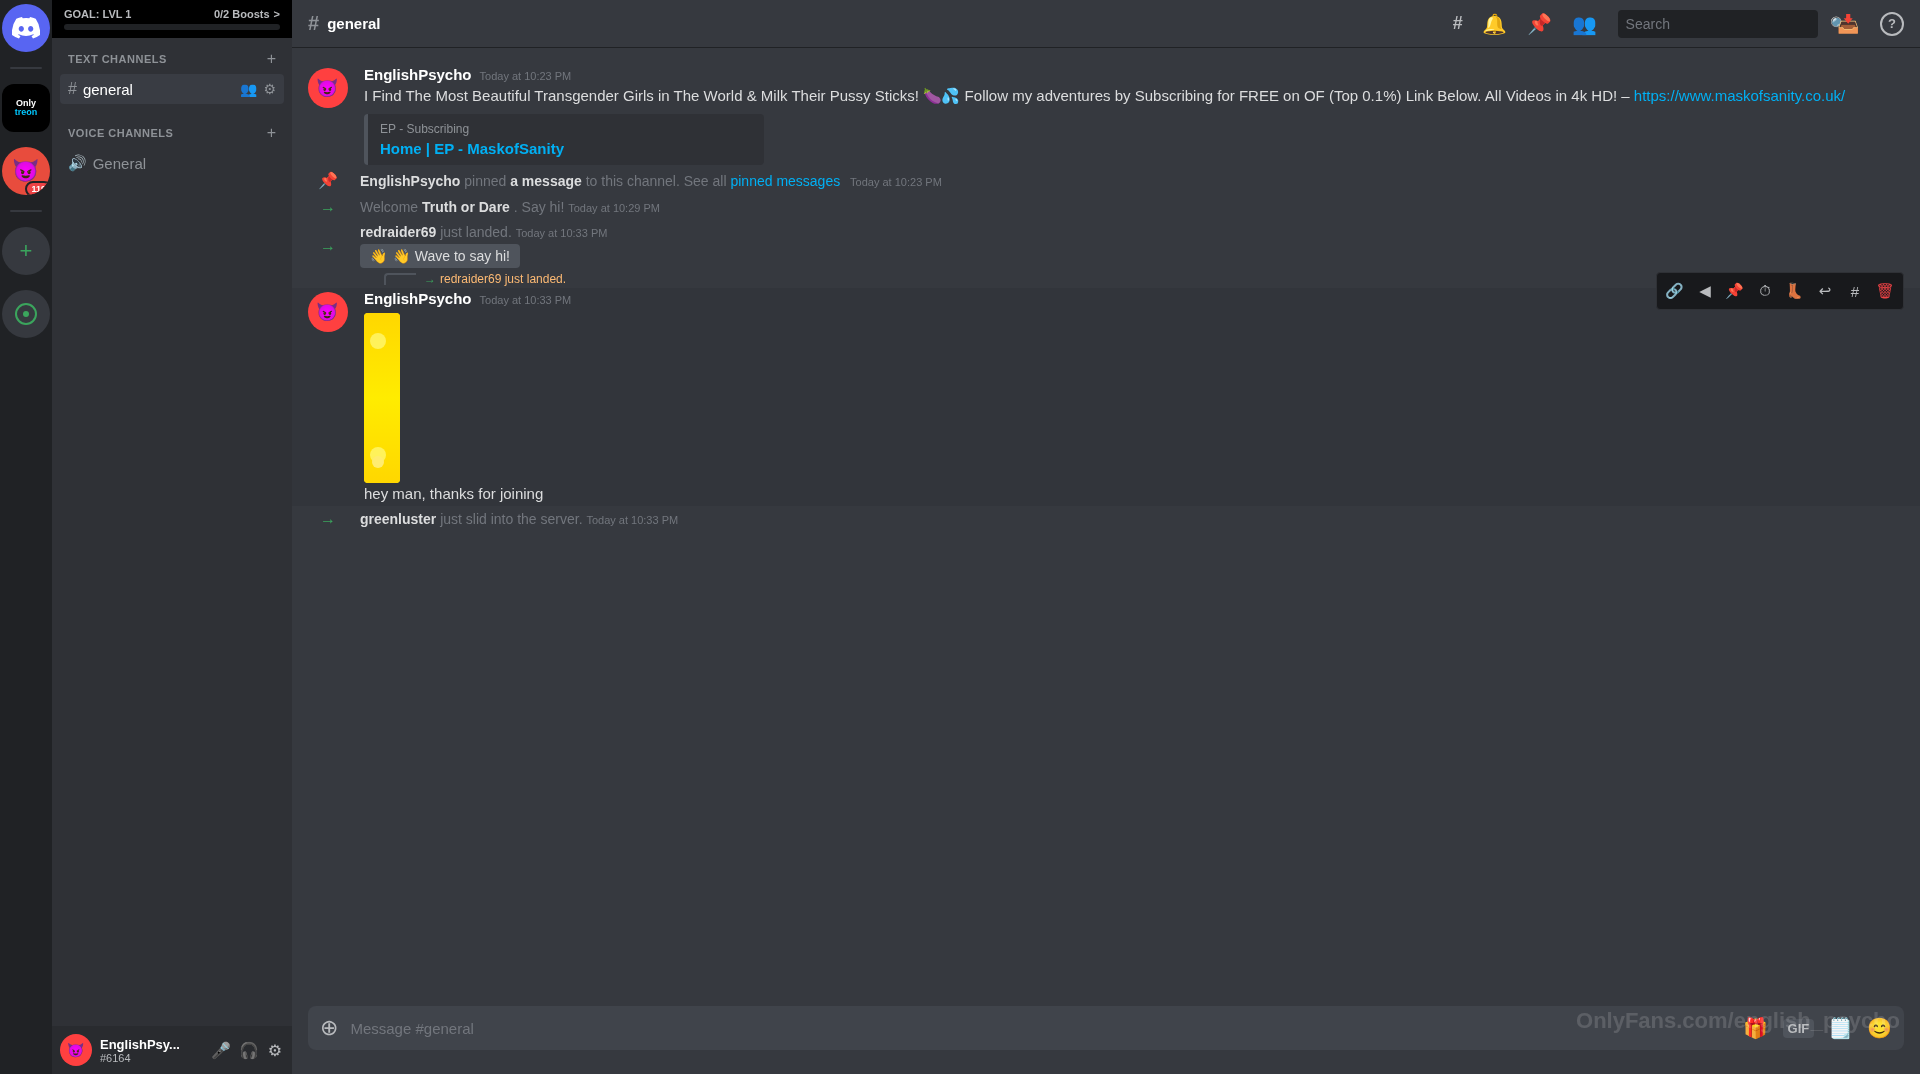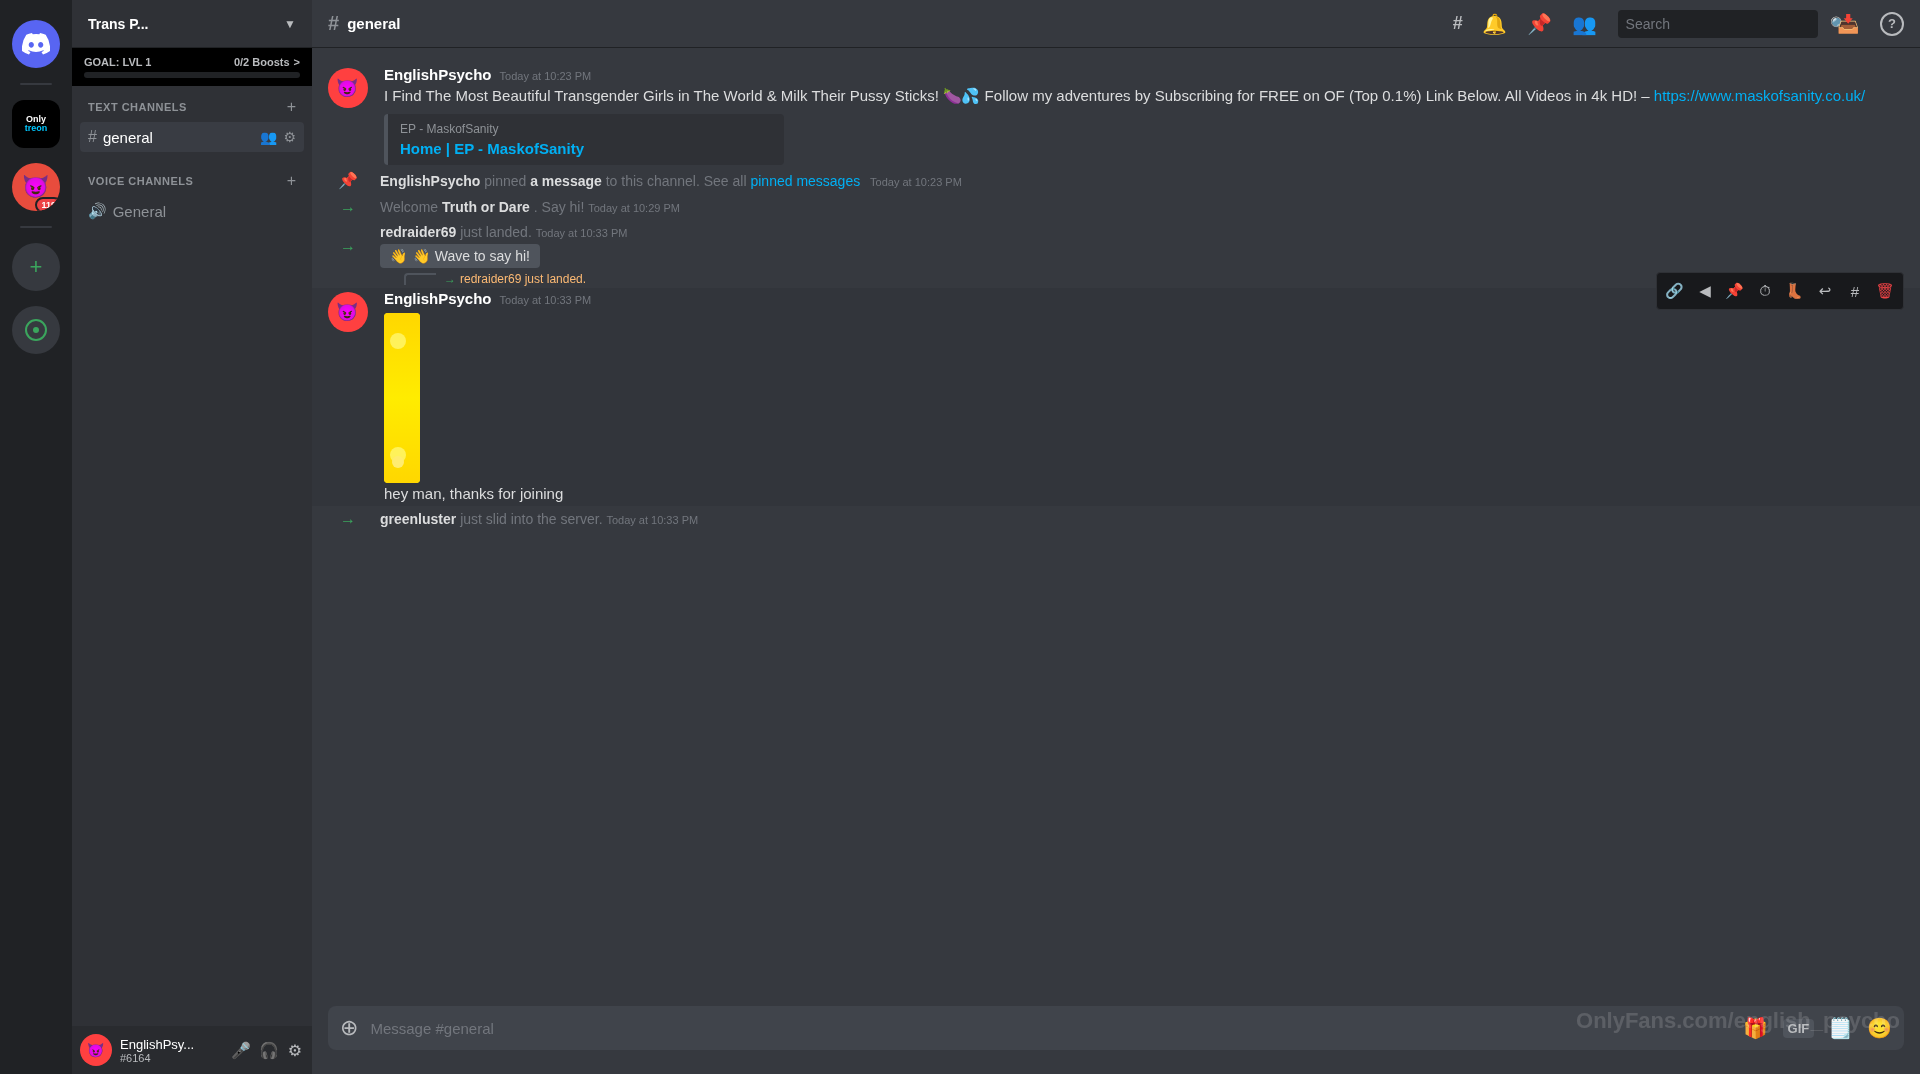--- a/index.html
+++ b/index.html
@@ -9,26 +9,26 @@
       color: #dcddde;
       width: 1920px;
       height: 1074px;
       overflow: hidden;
       display: flex;
       flex-direction: row;
     }
 
     
     .server-sidebar {
-      width: 72px;
+      width: 52px;
       background: #202225;
       display: flex;
       flex-direction: column;
       align-items: center;
-      padding: 20px 0;
+      padding: 4px 0;
       gap: 15px;
       flex-shrink: 0;
     }
     .server-icon {
       width: 48px;
       height: 48px;
       border-radius: 50%;
       display: flex;
       align-items: center;
       justify-content: center;
@@ -244,21 +244,21 @@
       height: 32px;
       border-radius: 50%;
       background: #ff4040;
       display: flex;
       align-items: center;
       justify-content: center;
       font-size: 14px;
       cursor: pointer;
     }
     .user-info { flex: 1; }
-    .user-name { font-size: 13px; font-weight: 400; color: #fff; }
+    .user-name { font-size: 13px; font-weight: 700; color: #fff; }
     .user-discriminator { font-size: 11px; color: #b9bbbe; }
     .user-controls { display: flex; gap: 4px; }
     .user-ctrl-btn { color: #b9bbbe; font-size: 16px; cursor: pointer; padding: 2px; }
 
     
     .main-area {
       flex: 1;
       display: flex;
       flex-direction: column;
       background: #36393f;
@@ -578,24 +578,20 @@
 
   <div class="explore-btn">
     <svg width="24" height="24" viewBox="0 0 24 24" fill="#3ba55d">
       <circle cx="12" cy="12" r="10" fill="none" stroke="#3ba55d" stroke-width="2"></circle>
       <circle cx="12" cy="12" r="3" fill="#3ba55d"></circle>
     </svg>
   </div>
 </div>
 
 <div class="channel-sidebar">
-  <div class="server-header">
-    <span class="server-header-name">Trans P...</span>
-    <span class="chevron-icon">▼</span>
-  </div>
 
   <div class="boost-bar">
     <div class="boost-goal">
       <span class="boost-goal-text">GOAL: LVL 1</span>
       <span class="boost-count">
         <span>0/2 Boosts</span>
         <span>&gt;</span>
       </span>
     </div>
     <div class="boost-progress-bar">
@@ -676,21 +672,21 @@
       </div>
       <div class="message-header">
         <span class="message-author">EnglishPsycho</span>
         <span class="message-timestamp">Today at 10:23 PM</span>
       </div>
       <div class="message-content">
         <span>I Find The Most Beautiful Transgender Girls in The World &amp; Milk Their Pussy Sticks! 🍆💦 Follow my adventures by Subscribing for FREE on OF (Top 0.1%) Link Below. All Videos in 4k HD! – </span>
         <a class="message-link" href="#">https://www.maskofsanity.co.uk/</a>
       </div>
       <div class="embed">
-        <div class="embed-provider">EP - MaskofSanity</div>
+        <div class="embed-provider">EP - Subscribing</div>
         <div class="embed-title">
           <a class="message-link" href="#">Home | EP - MaskofSanity</a>
         </div>
       </div>
     </div>
 
     <div class="system-message">
       <div class="system-icon">📌</div>
       <div class="system-text">
         <strong>EnglishPsycho</strong>

